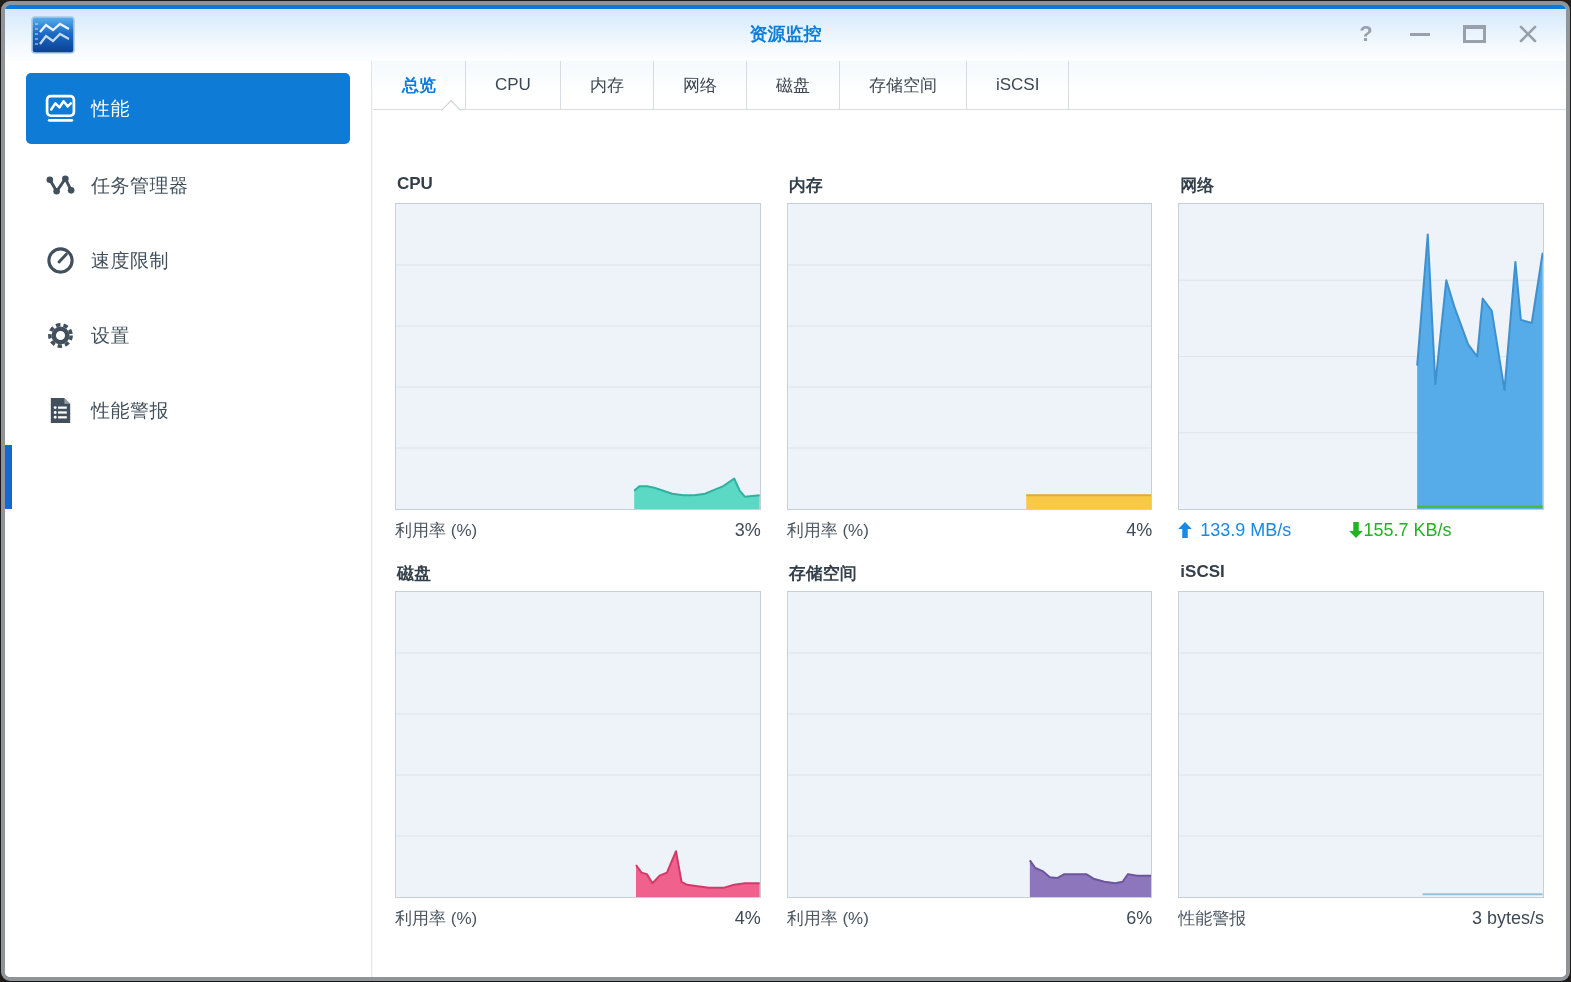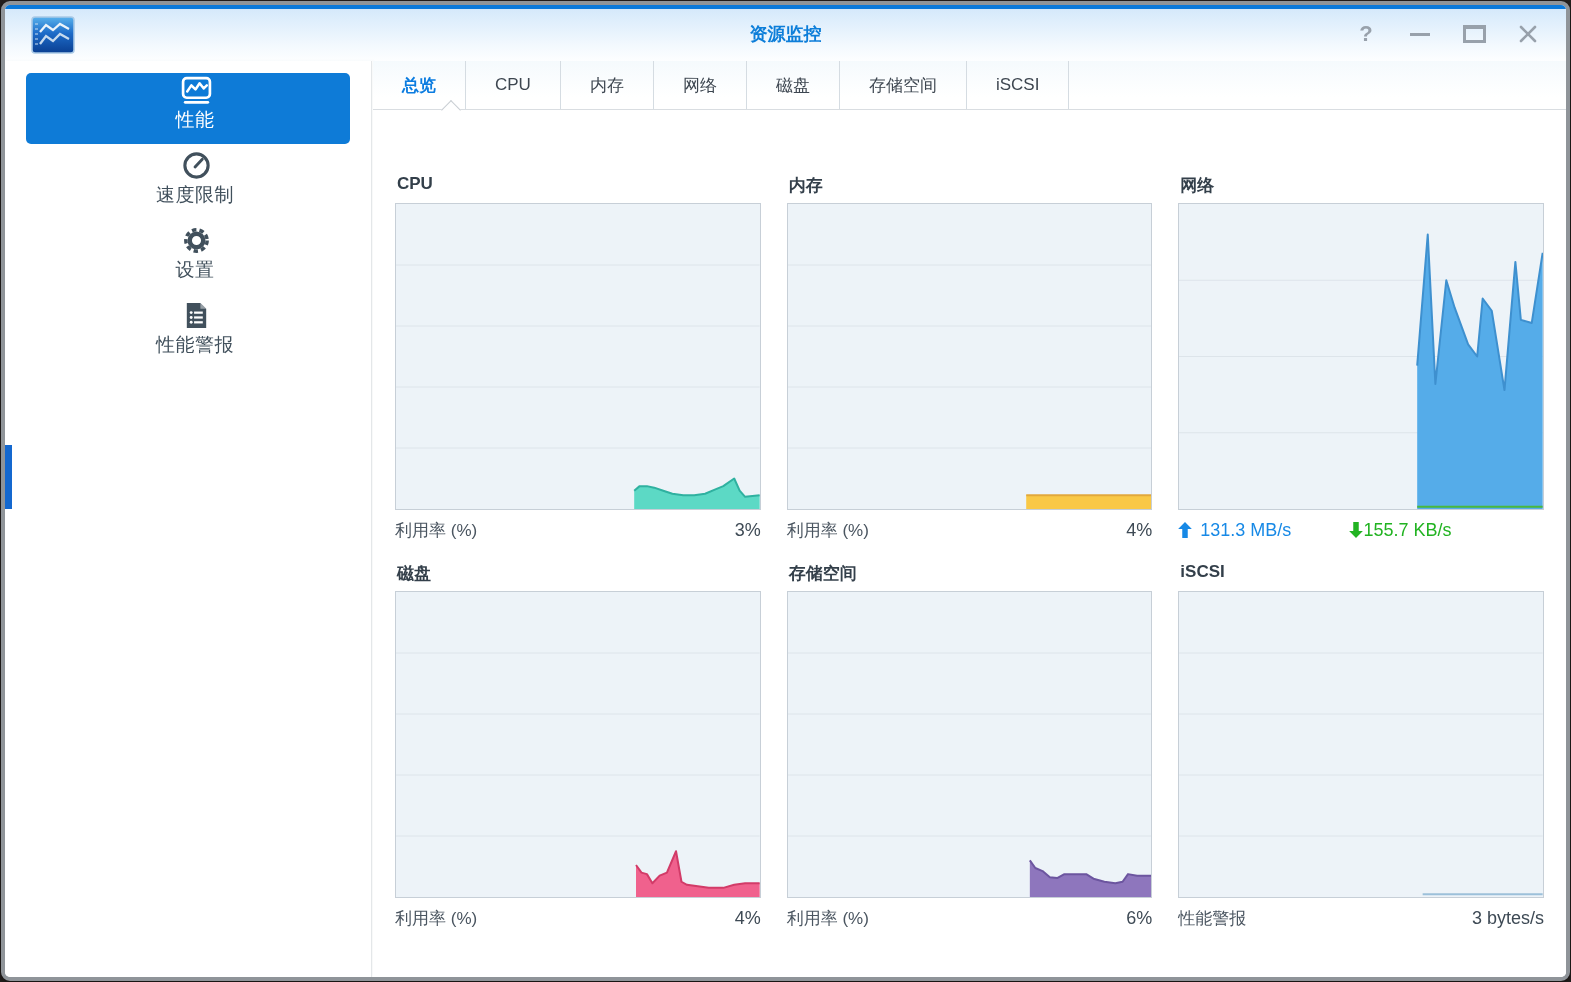--- a/index.html
+++ b/index.html
@@ -25,21 +25,21 @@
   .ctl-max i{display:block;width:17px;height:11px;border:3px solid #98a1ab;border-top-width:4px;}
   .ctl-close svg{display:block;}
   
   .sidebar{
     position:absolute;left:0;top:56px;bottom:0;width:367px;background:#fff;
     border-right:1px solid #e4e7e9;box-sizing:border-box;padding-top:12px;
     box-shadow:2px 0 3px rgba(60,70,80,.04);
   }
   .side-item{
     display:flex;align-items:center;height:75px;margin:0 21px;border-radius:5px;
-    color:#41505c;cursor:pointer;flex-direction:column;
+    color:#41505c;cursor:pointer;
   }
   .side-item.selected{background:#0e7bd7;color:#fff;height:71px;margin-bottom:4px;}
   .side-item .icon{width:34px;height:34px;margin-left:17px;display:flex;align-items:center;justify-content:center;flex:none;}
   .side-item .label{margin-left:14px;font-size:19px;letter-spacing:.5px;}
   
   .main{position:absolute;left:368px;top:56px;right:0;bottom:0;background:#fff;}
   .tabbar{
     position:relative;height:48px;display:flex;align-items:stretch;
     border-bottom:1px solid #d9dde1;background:linear-gradient(#f5fafd,#ffffff 75%);
   }
@@ -115,20 +115,32 @@
             <rect x="3" y="4" width="26" height="19" rx="3.5" fill="none" stroke="currentColor" stroke-width="2.6"></rect>
             <polyline points="7,17 11,11 15,15 19,9 23,14 26,11" fill="none" stroke="currentColor" stroke-width="2.4" stroke-linecap="round" stroke-linejoin="round"></polyline>
             <line x1="5" y1="27.5" x2="27" y2="27.5" stroke="currentColor" stroke-width="2.6" stroke-linecap="round"></line>
           </svg>
         </span>
         <span class="label">性能</span>
       </div>
       <div class="side-item">
         <span class="icon">
           <svg viewBox="0 0 32 32" width="31" height="31">
+            <polyline points="5,10 12,22 21,9 27,21" fill="none" stroke="currentColor" stroke-width="3" stroke-linecap="round" stroke-linejoin="round"></polyline>
+            <circle cx="5" cy="10" r="3.4" fill="currentColor"></circle>
+            <circle cx="12" cy="22" r="3.4" fill="currentColor"></circle>
+            <circle cx="21" cy="9" r="3.4" fill="currentColor"></circle>
+            <circle cx="27" cy="21" r="3.4" fill="currentColor"></circle>
+          </svg>
+        </span>
+        <span class="label">任务管理器</span>
+      </div>
+      <div class="side-item">
+        <span class="icon">
+          <svg viewBox="0 0 32 32" width="31" height="31">
             <circle cx="16" cy="16" r="12" fill="none" stroke="currentColor" stroke-width="3.2"></circle>
             <line x1="14.5" y1="17.5" x2="22" y2="9.5" stroke="currentColor" stroke-width="3" stroke-linecap="round"></line>
           </svg>
         </span>
         <span class="label">速度限制</span>
       </div>
       <div class="side-item">
         <span class="icon">
           <svg viewBox="0 0 32 32" width="31" height="31">
             <circle cx="16" cy="16" r="11" fill="none" stroke="currentColor" stroke-width="3.6" stroke-dasharray="4.6 3.2"></circle>
@@ -215,21 +227,21 @@
                 <polygon points="65.5,100 65.5,53 68.4,10 70.5,59 73.5,25 75.8,34 79.5,46 82,50 83.5,31 86,35 89.5,61 92.5,19 94,38 97,39 100,16 100,100" fill="#55ace9"></polygon>
                 <polyline points="65.5,53 68.4,10 70.5,59 73.5,25 75.8,34 79.5,46 82,50 83.5,31 86,35 89.5,61 92.5,19 94,38 97,39 100,16" fill="none" stroke="#3e90cf" stroke-width="2" vector-effect="non-scaling-stroke" stroke-linejoin="round"></polyline>
                 <polyline points="65.5,99.3 100,99.3" fill="none" stroke="#49b83c" stroke-width="2" vector-effect="non-scaling-stroke" stroke-linejoin="round"></polyline>
               </svg>
             </div>
           <div class="net-caption">
             <span class="net-up">
               <svg width="14" height="16" viewBox="0 0 12 14">
                   <path d="M6 0 L12 6.2 H8.4 V14 H3.6 V6.2 H0 Z" fill="#1789e6"></path>
                 </svg>
-              <span>131.3 MB/s</span>
+              <span>133.9 MB/s</span>
             </span>
             <span class="net-down">
               <svg width="14" height="16" viewBox="0 0 12 14">
                   <path d="M6 0 L12 6.2 H8.4 V14 H3.6 V6.2 H0 Z" fill="#22b322" transform="rotate(180 6 7)"></path>
                 </svg>
               <span>155.7 KB/s</span>
             </span>
           </div>
         </div>
 

